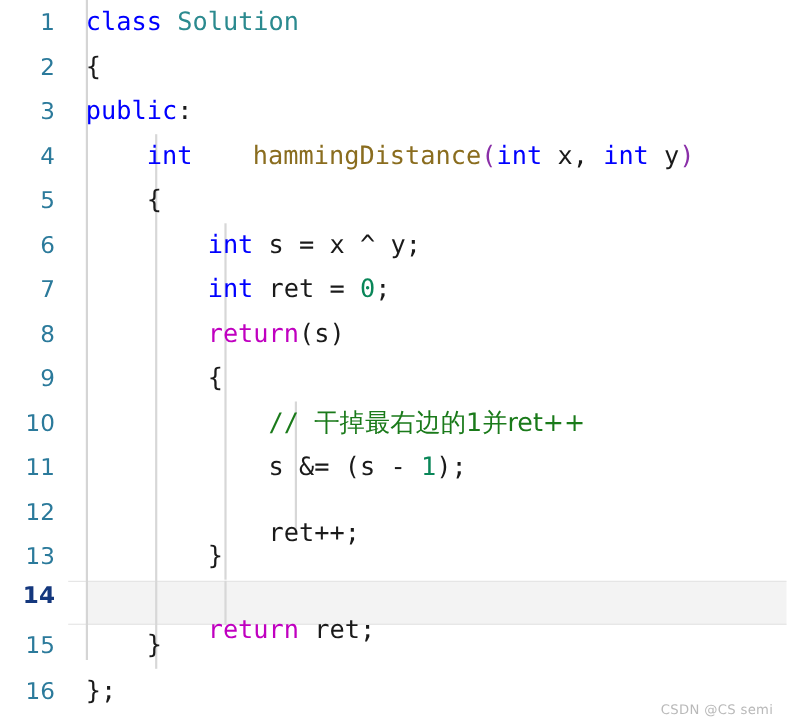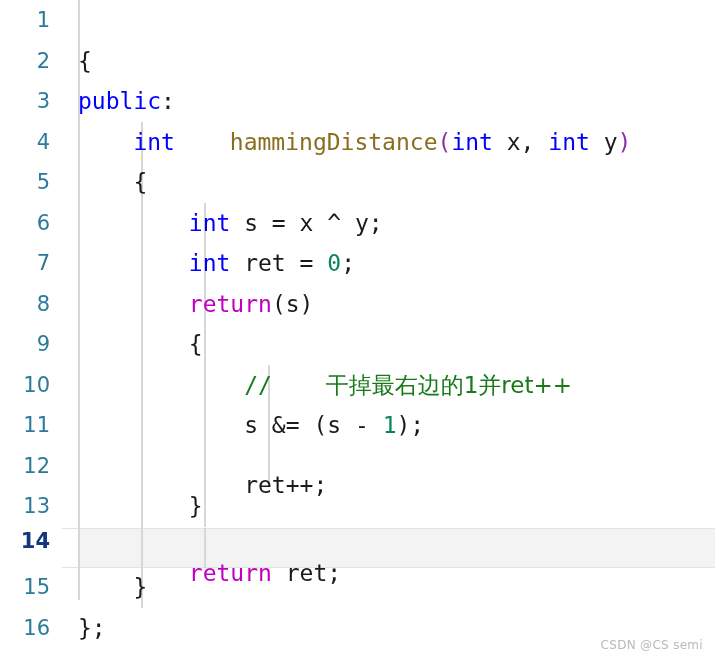--- a/index.html
+++ b/index.html
@@ -107,21 +107,21 @@
   
   .t-keyword   { color: #0000ff; }
   .t-control   { color: #c000c0; }
   .t-type      { color: #2b8a8f; }
   .t-func      { color: #8a6d1f; margin-left: 41px; }
   .t-number    { color: #098658; }
   .t-comment   { color: #1a7a1a; }
   .t-paren1    { color: #8a2fa8; }
   .t-plain     { color: #1a1a1a; }
 
-  .cjk { font-family: "DejaVu Sans", "Liberation Sans", sans-serif; margin-left: 40px; }
+  .cjk { font-family: "DejaVu Sans", "Liberation Sans", sans-serif; }
 
   
   .watermark {
     position: absolute;
     right: 12px;
     bottom: 8px;
     font-family: "DejaVu Sans", "Liberation Sans", sans-serif;
     font-size: 12px;
     color: #b9b9b9;
     letter-spacing: 0.3px;
@@ -156,20 +156,21 @@
 
   <div class="gutter-border"></div>
 
   <div class="indent-guide" style="left:141px; top:121.5px;  height:486px;"></div>
   <div class="indent-guide" style="left:204px; top:202.5px;  height:324px;"></div>
   <div class="indent-guide" style="left:204px; top:527.5px;  height:40px;"></div>
   <div class="indent-guide" style="left:268px; top:364.5px;  height:121px;"></div>
 
   <div class="code-layer">
 
+    <div class="code-line" style="top:0px;"><span class="t-keyword">class</span><span class="t-type"> Solution</span></div>
 
     <div class="code-line" style="top:40.5px;"><span class="t-plain">{</span></div>
 
     <div class="code-line" style="top:81px;"><span class="t-keyword">public</span><span class="t-plain">:</span></div>
 
     <div class="code-line" style="top:121.5px;"><span class="t-plain">    </span><span class="t-keyword">int</span><span class="t-plain"> </span><span class="t-func">hammingDistance</span><span class="t-paren1">(</span><span class="t-keyword">int</span><span class="t-plain"> x, </span><span class="t-keyword">int</span><span class="t-plain"> y</span><span class="t-paren1">)</span></div>
 
     <div class="code-line" style="top:162px;"><span class="t-plain">    </span><span class="t-plain">{</span></div>
 
     <div class="code-line" style="top:202.5px;"><span class="t-plain">        </span><span class="t-keyword">int</span><span class="t-plain"> s = x ^ y;</span></div>

